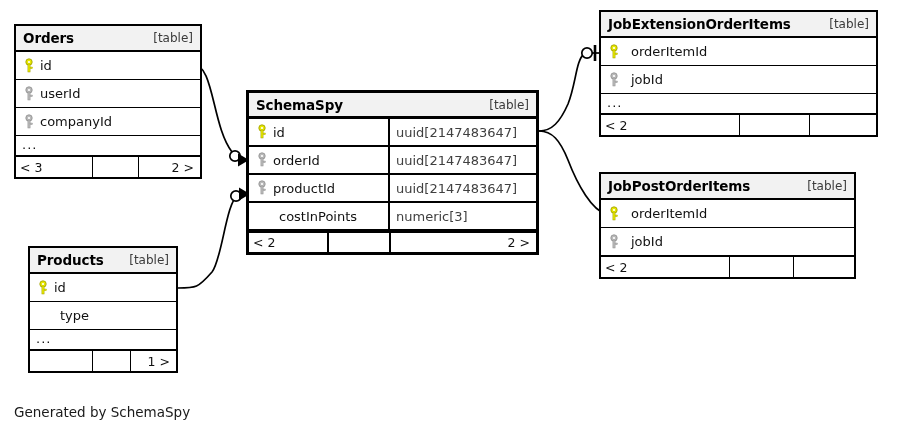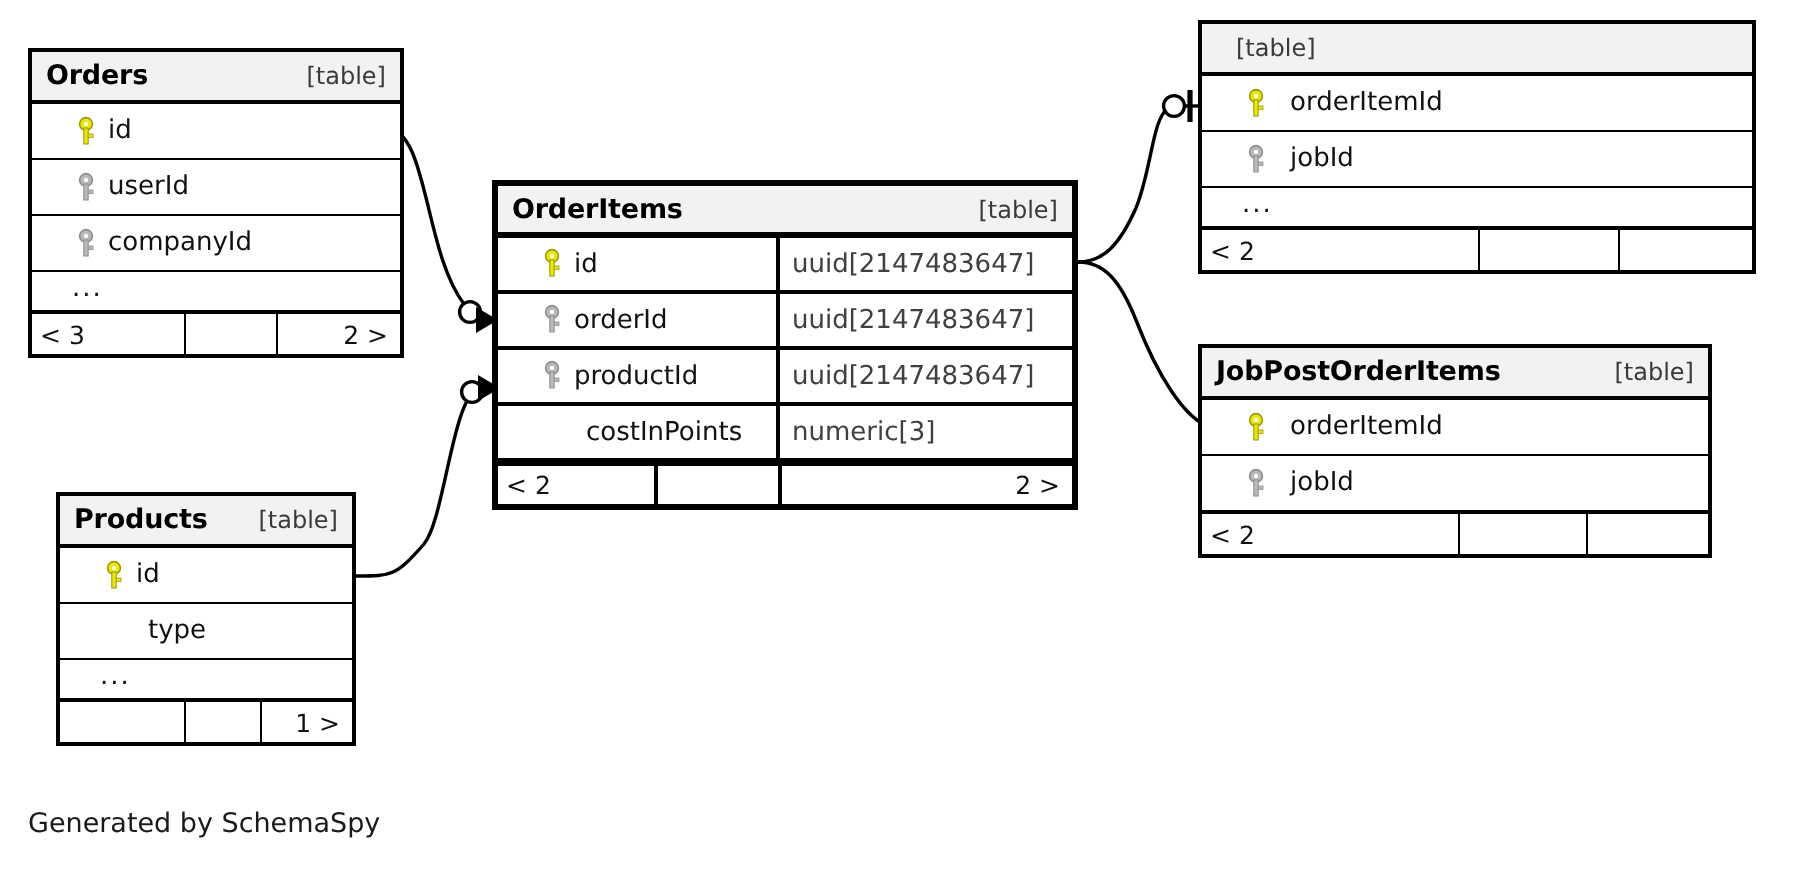--- a/index.html
+++ b/index.html
@@ -76,21 +76,21 @@
     border-bottom: 1.5px solid #000000;
     height: 28px;
   }
   .row:last-child { border-bottom: none; }
   .table.focus .row { border-bottom-width: 2px; }
 
   .cell-name {
     box-sizing: border-box;
     display: flex;
     align-items: center;
-    padding-left: 20px;
+    padding-left: 6px;
     font-size: 13px;
     color: #111;
     white-space: nowrap;
     overflow: hidden;
     flex: 1 1 auto;
   }
   .cell-type {
     box-sizing: border-box;
     display: flex;
     align-items: center;
@@ -286,21 +286,21 @@
 
     <div class="row foot">
       <span class="foot-c first" style="width:62px;"></span>
       <span class="foot-c" style="width:38px;"></span>
       <span class="foot-c last" style="flex:1 1 auto;">1 &gt;</span>
     </div>
   </div>
 
   <div class="table focus" id="t-orderitems" style="left:246px; top:90px; width:293px;">
     <div class="thead">
-      <span class="tname">OrderItems</span>
+      <span class="tname">SchemaSpy</span>
       <span class="ttag">[table]</span>
     </div>
 
     <div class="row">
       <span class="cell-name">
         <svg class="keyicon" viewBox="0 0 14 16">
           <circle cx="7" cy="4" r="3.2" fill="#e8e800" stroke="#9a9a00" stroke-width="0.8"></circle>
           <circle cx="7" cy="4" r="1.1" fill="#ffffff"></circle>
           <rect x="5.9" y="6" width="2.2" height="8" fill="#e8e800" stroke="#9a9a00" stroke-width="0.5"></rect>
           <rect x="8.1" y="9" width="2.4" height="1.7" fill="#e8e800" stroke="#9a9a00" stroke-width="0.4"></rect>
@@ -346,20 +346,21 @@
 
     <div class="row foot">
       <span class="foot-c first" style="width:78px;">&lt; 2</span>
       <span class="foot-c" style="width:62px;"></span>
       <span class="foot-c last" style="flex:1 1 auto;">2 &gt;</span>
     </div>
   </div>
 
   <div class="table" id="t-jobext" style="left:599px; top:10px; width:279px;">
     <div class="thead">
+      <span class="tname">JobExtensionOrderItems</span>
       <span class="ttag">[table]</span>
     </div>
 
     <div class="row">
       <span class="cell-name">
         <svg class="keyicon" viewBox="0 0 14 16">
           <circle cx="7" cy="4" r="3.2" fill="#e8e800" stroke="#9a9a00" stroke-width="0.8"></circle>
           <circle cx="7" cy="4" r="1.1" fill="#ffffff"></circle>
           <rect x="5.9" y="6" width="2.2" height="8" fill="#e8e800" stroke="#9a9a00" stroke-width="0.5"></rect>
           <rect x="8.1" y="9" width="2.4" height="1.7" fill="#e8e800" stroke="#9a9a00" stroke-width="0.4"></rect>

